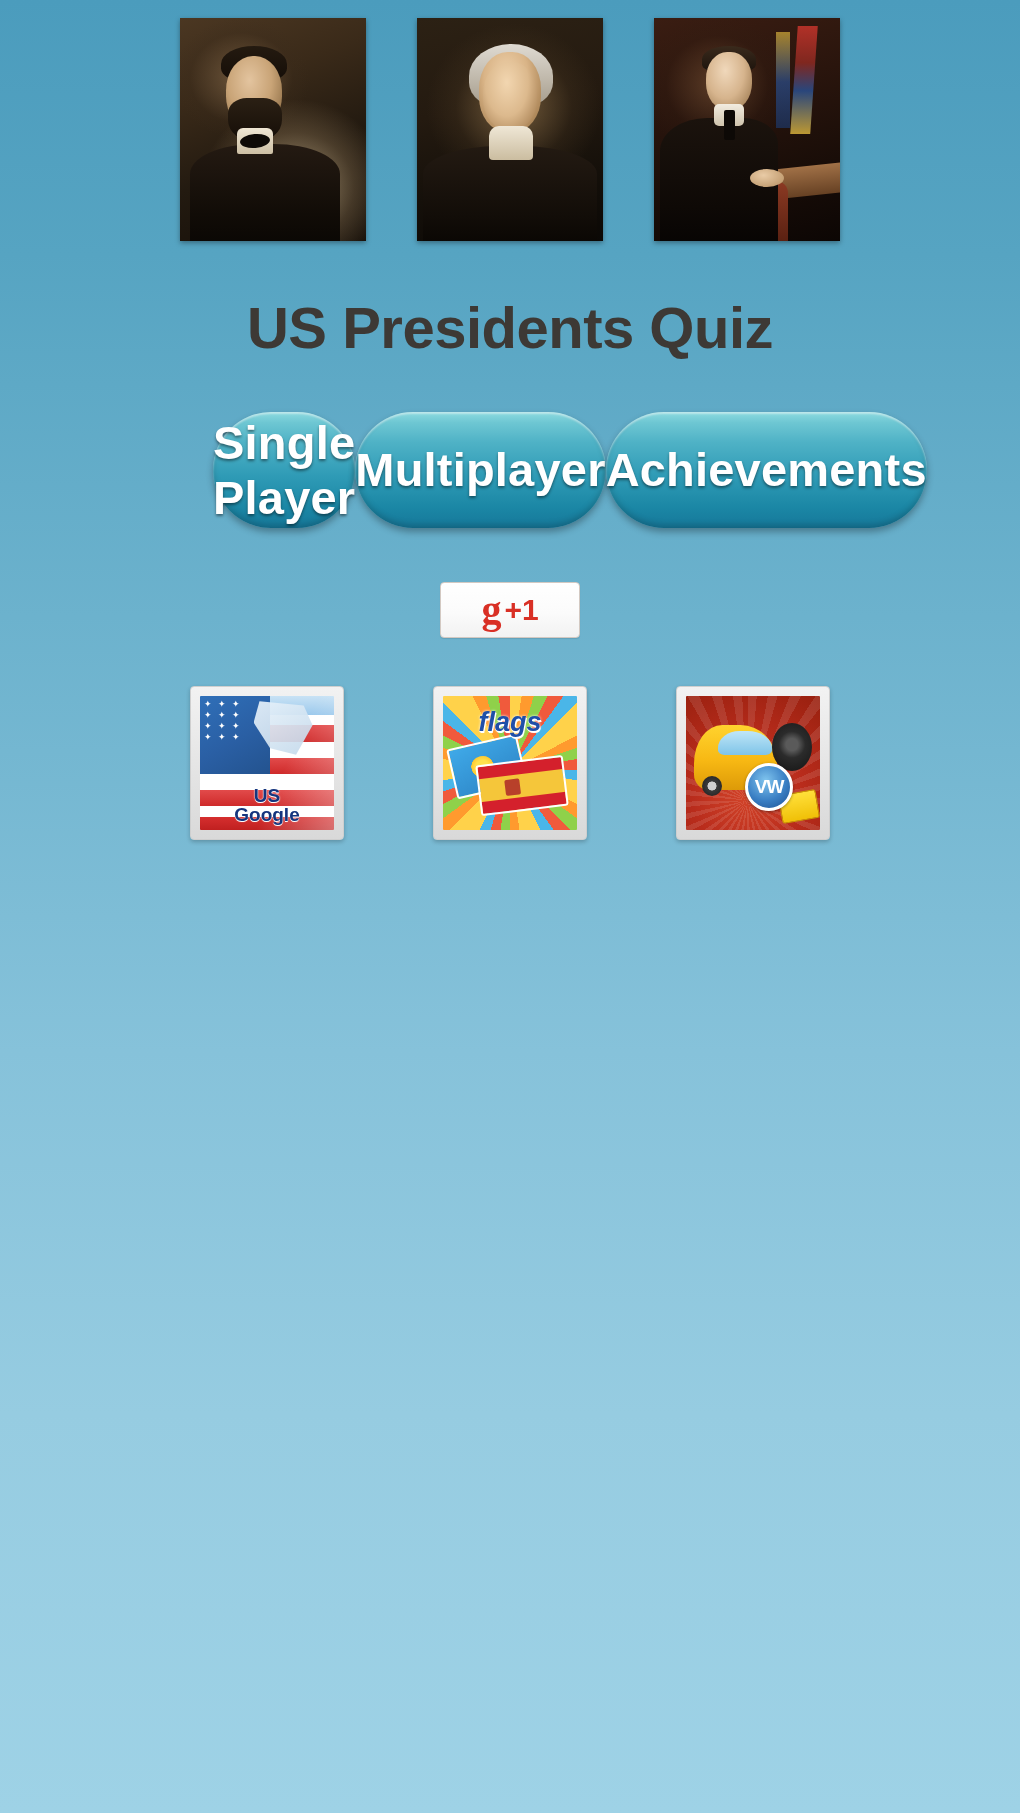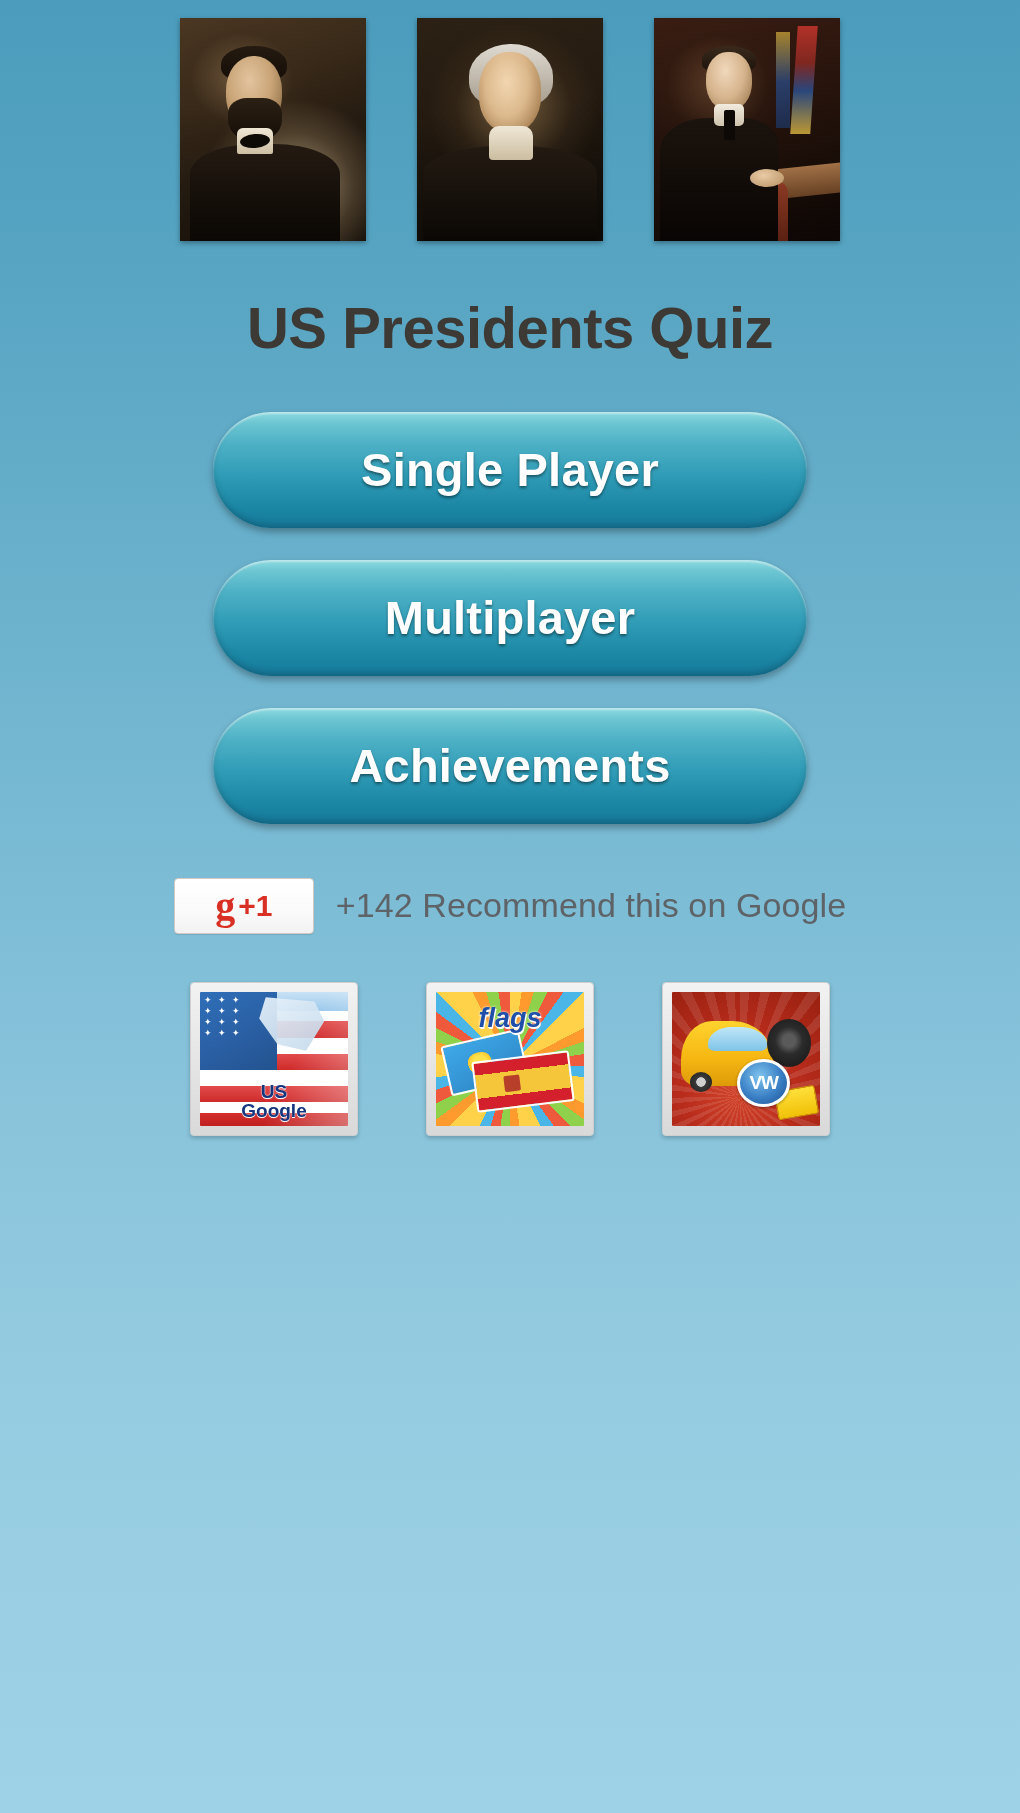--- a/index.html
+++ b/index.html
@@ -186,21 +186,21 @@
     color:#3d3935;
     letter-spacing:-0.5px;
     line-height:1.1;
   }
 
   
   .menu {
     margin-top:52px;
     width:594px;
     display:flex;
-    flex-direction:column;
+    flex-direction:row;
     align-items:center;
   }
 
   .menu-btn {
     width:594px;
     height:116px;
     margin-bottom:32px;
     border:none;
     border-radius:58px;
     cursor:pointer;
@@ -276,21 +276,21 @@
 
   
   .promo-row {
     margin-top:48px;
     width:640px;
     display:flex;
     justify-content:space-between;
   }
 
   .promo-tile {
-    width:168px;
+    width:154px;
     height:154px;
     background:linear-gradient(to bottom,#f2f2f2,#d9d9d9);
     border:1px solid #cfcfcf;
     border-radius:4px;
     padding:9px;
     box-shadow:0 2px 4px rgba(0,0,0,.22);
     cursor:pointer;
   }
   .promo-art {
     width:100%;
@@ -495,21 +495,20 @@
 
 
 
   </div>
 
   <div class="gplus-row">
     <div class="gplus-badge">
       <span class="g-mark">g</span>
       <span class="g-plusone">+1</span>
     </div>
-    <div class="gplus-text">+142 Recommend this on Google</div>
   </div>
 
   <div class="promo-row">
 
     <div class="promo-tile">
       <div class="promo-art art-usstates">
         <div class="canton"></div>
         <div class="statechunk"></div>
         <div class="label">
           <span>US</span><br>

